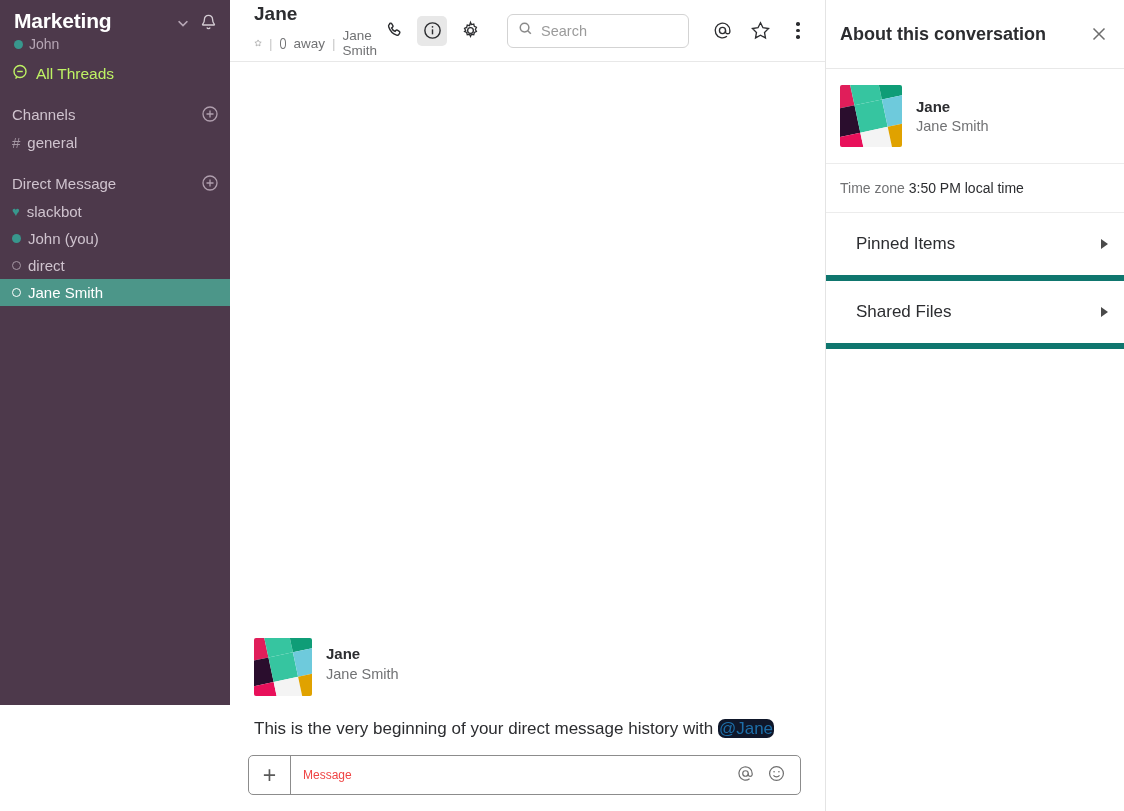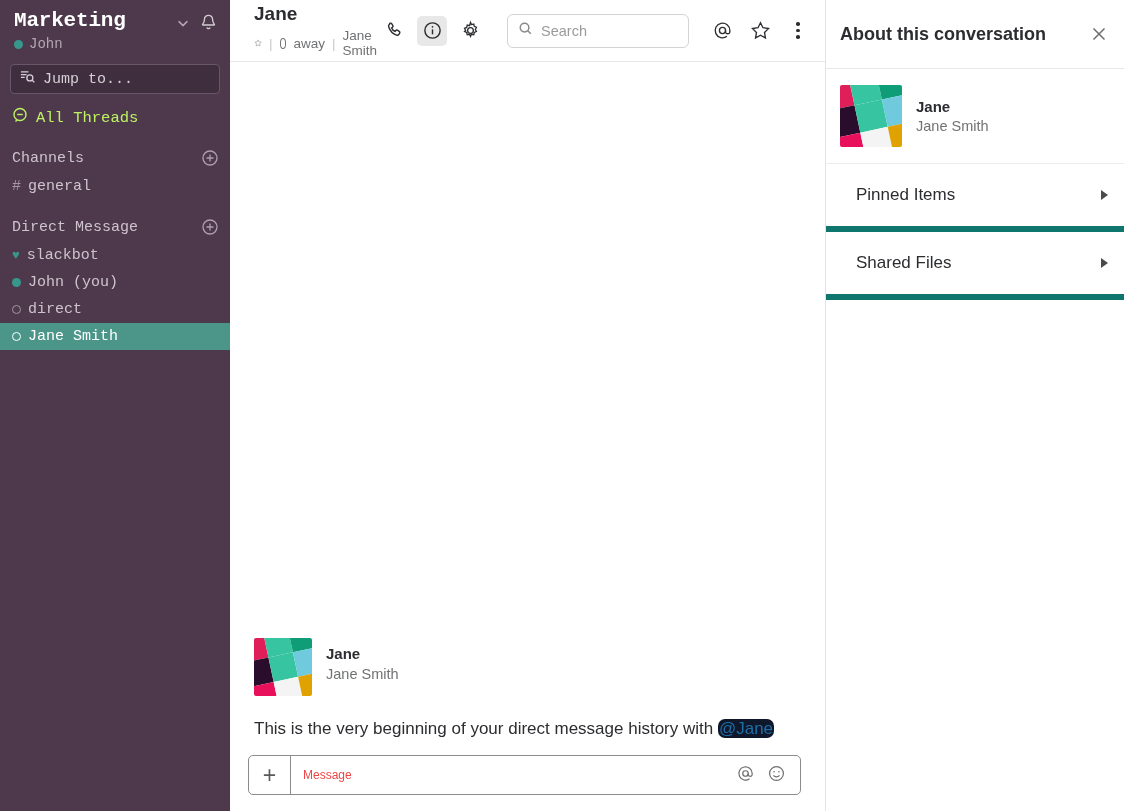--- a/index.html
+++ b/index.html
@@ -5,24 +5,24 @@
   * { box-sizing: border-box; margin: 0; padding: 0; }
   html, body {
     width: 1124px; height: 811px;
     font-family: "Liberation Sans", sans-serif;
     background: #fff; overflow: hidden;
   }
   .app { display: flex; width: 1124px; height: 811px; }
 
   
   .sidebar {
-    width: 230px; height: 811px;
+    width: 230px; height: 705px;
     background: #4d394b; color: #fff;
     flex: 0 0 230px; position: relative;
-    display: flex; flex-direction: column; font-family: Liberation Mono, monospace;
+    display: flex; flex-direction: column;
   }
   .ws-header { padding: 8px 12px 2px 14px; display: flex; align-items: flex-start; }
   .ws-left { flex: 1; min-width: 0; }
   .ws-title {
     font-size: 21px; font-weight: bold; color: #ffffff;
     line-height: 25px; letter-spacing: -0.2px;
   }
   .ws-user { font-size: 14px; color: #b6a6b5; margin-top: 3px; display: flex; align-items: center; gap: 6px; }
   .ws-icons { display: flex; align-items: center; gap: 9px; padding-top: 5px; }
   .chev-dn { width: 14px; height: 14px; color: #b6a6b5; }
@@ -193,30 +193,20 @@
         </span>
         <span class="bell">
           <svg viewBox="0 0 20 20" fill="none" stroke="currentColor" stroke-width="1.4">
             <path d="M10 2.5c-2.6 0-4.3 1.9-4.3 4.4 0 3.3-1.2 4.4-1.9 5.1-.2.2 0 .6.3.6h11.8c.3 0 .5-.4.3-.6-.7-.7-1.9-1.8-1.9-5.1 0-2.5-1.7-4.4-4.3-4.4z"></path>
             <path d="M8.3 15.2a1.8 1.8 0 003.4 0"></path>
           </svg>
         </span>
       </div>
     </div>
 
-    <div class="jump">
-      <span>
-        <svg viewBox="0 0 16 16" fill="none" stroke="currentColor" stroke-width="1.4">
-          <path d="M1 3h8M1 6h6M1 9h4"></path>
-            <circle cx="10.5" cy="9.5" r="3.2"></circle>
-            <path d="M13 12l2.3 2.3"></path>
-        </svg>
-      </span>
-      <span>Jump to...</span>
-    </div>
 
     <div class="side-row threads">
       <span>
         <svg viewBox="0 0 16 16" fill="none" stroke="currentColor" stroke-width="1.4">
           <circle cx="8" cy="7.5" r="6"></circle>
             <path d="M5.2 7.5h5.6"></path>
             <path d="M5 12.6l-1.4 2"></path>
         </svg>
       </span>
       <span>All Threads</span>
@@ -413,20 +403,24 @@
             <i style="background:#f4f4f4"></i>
             <i style="background:#e0a200"></i>
         </div>
       </div>
       <div>
         <div class="rp-uname">Jane</div>
         <div class="rp-ureal">Jane Smith</div>
       </div>
     </div>
 
+    <div class="rp-tz">
+      <span>Time zone</span>
+      <b>3:50 PM local time</b>
+    </div>
 
     <div class="rp-item">
       <span class="lead">
         <svg viewBox="0 0 20 20" fill="none" stroke="currentColor" stroke-width="1.5">
           <path d="M12.3 2.6l-1.6 1.6.7.7-3.6 2.5-1.9-.5-1.3 1.3 6 6 1.3-1.3-.5-1.9 2.5-3.6.7.7 1.6-1.6z"></path>
           <path d="M6.3 13.2L3 17"></path>
         </svg>
       </span>
       <span class="lbl">Pinned Items</span>
       <span class="tri"></span>

